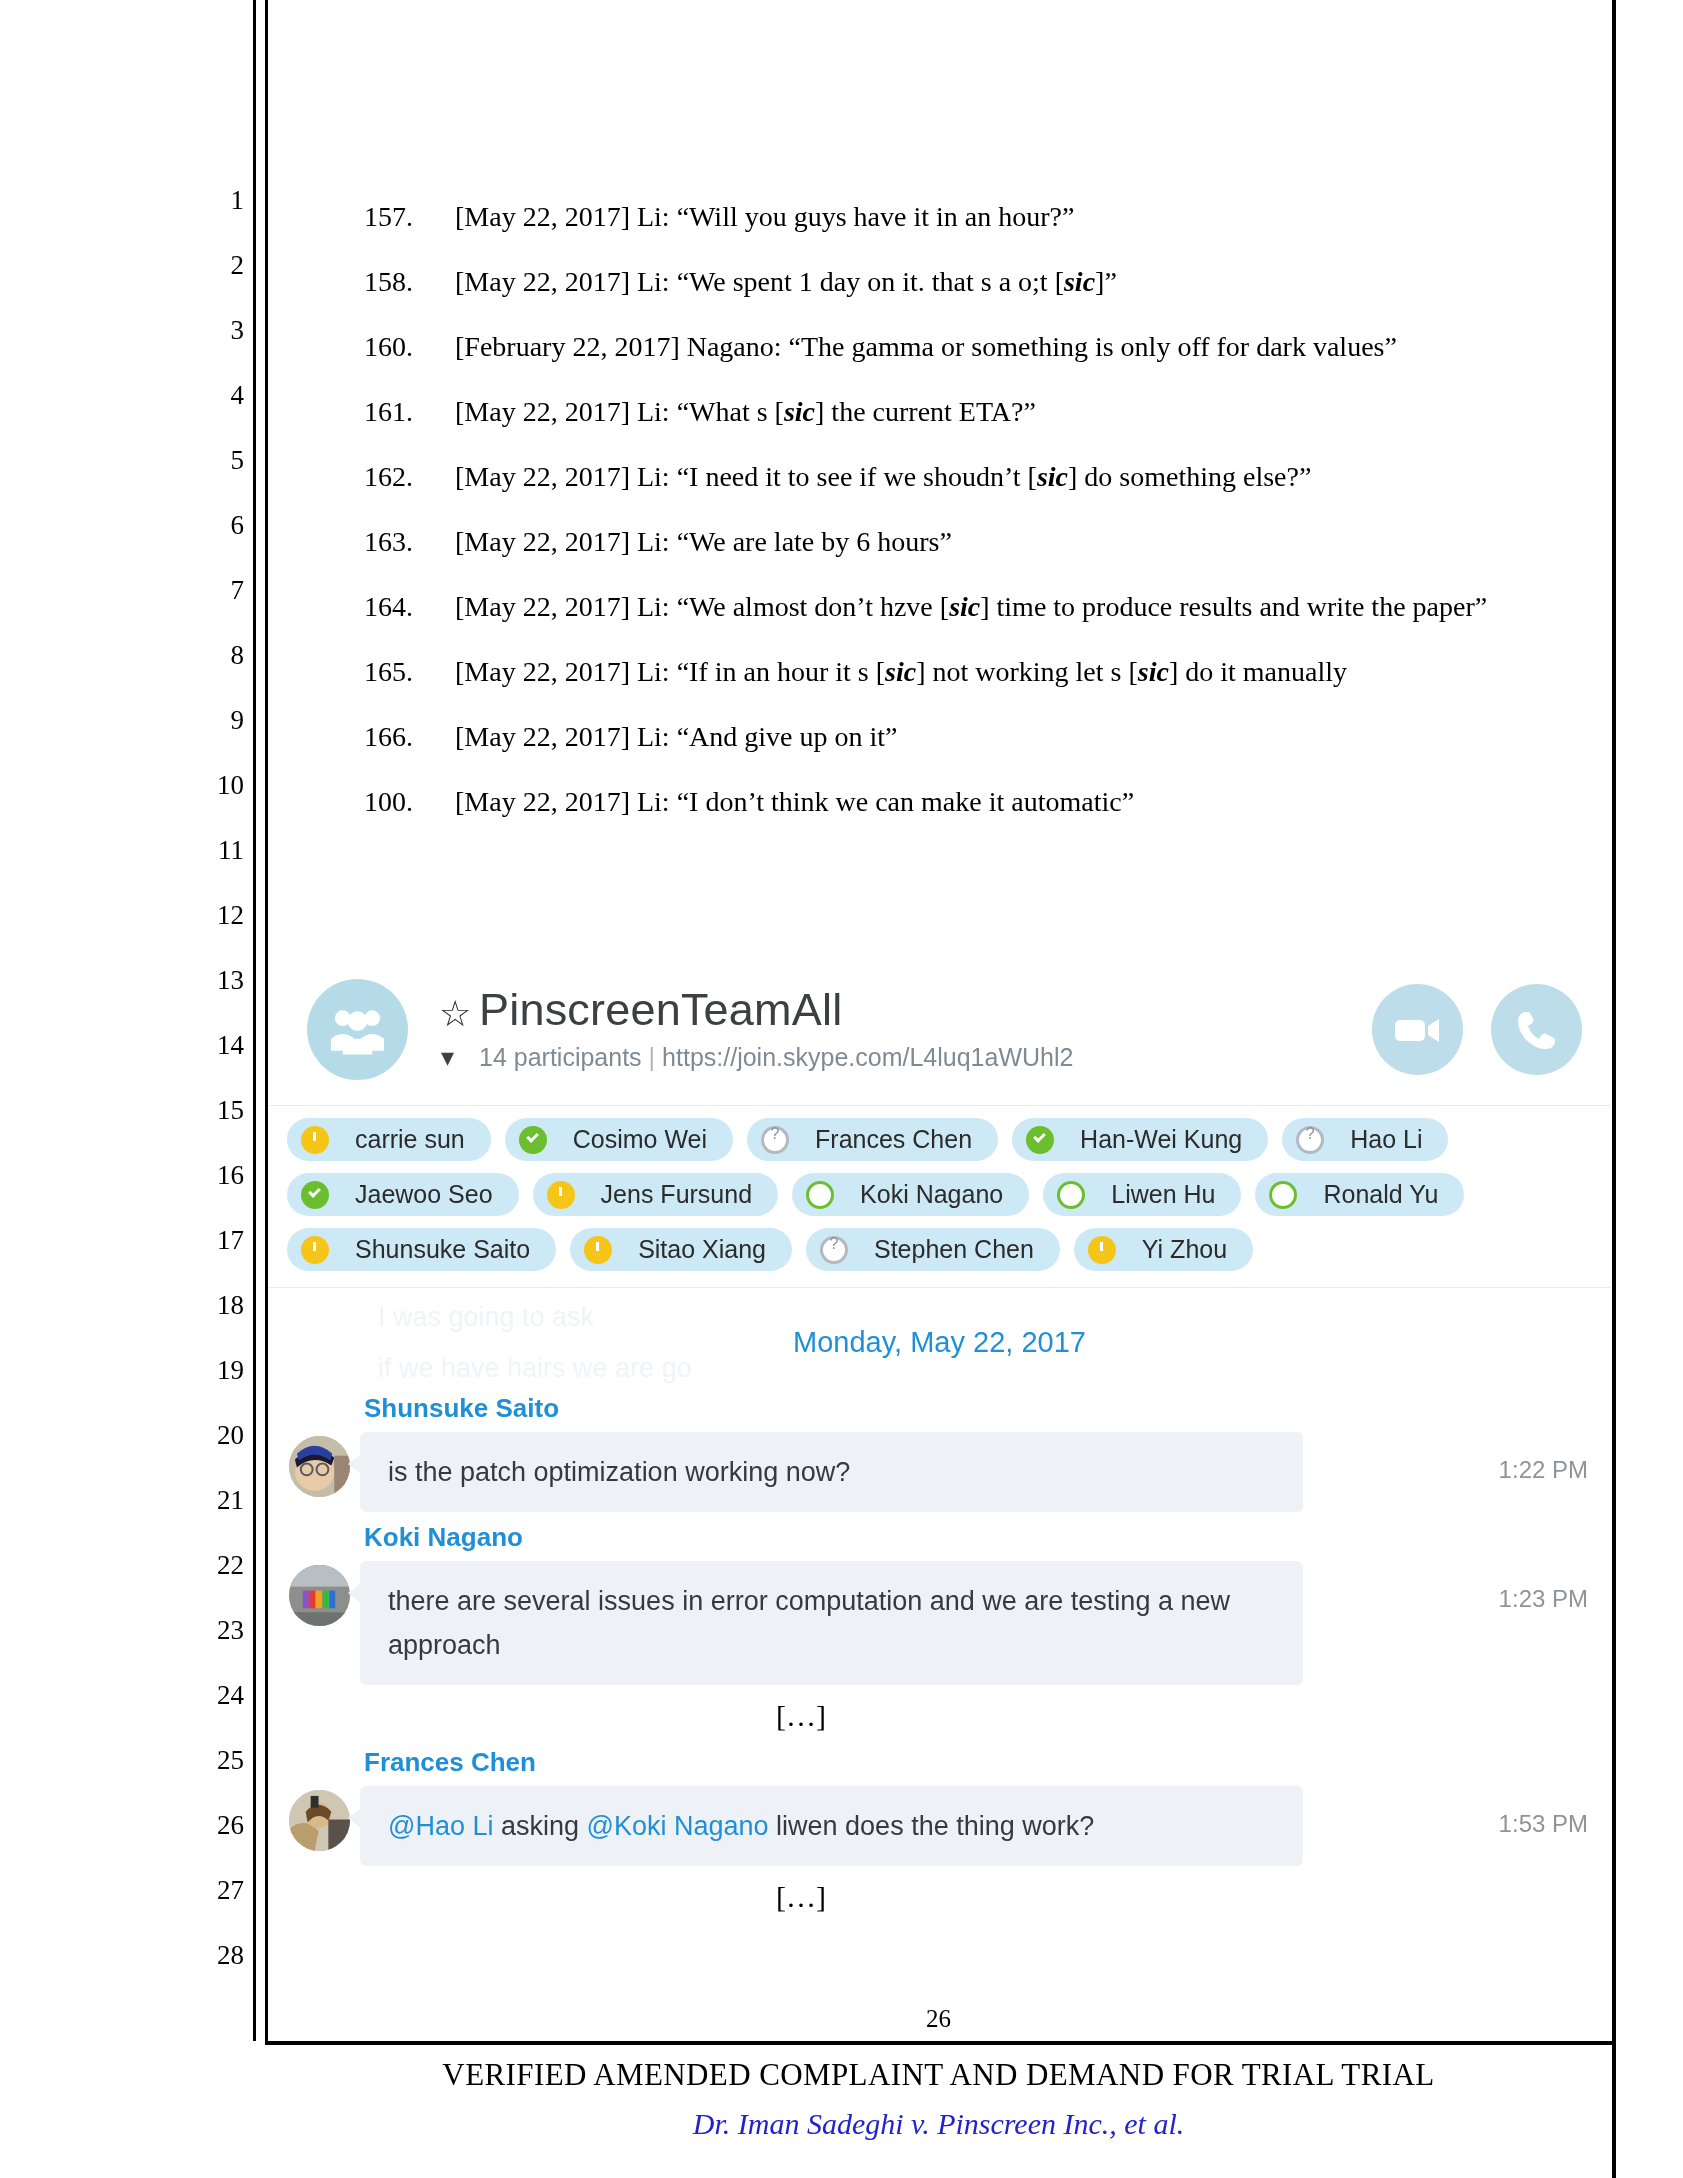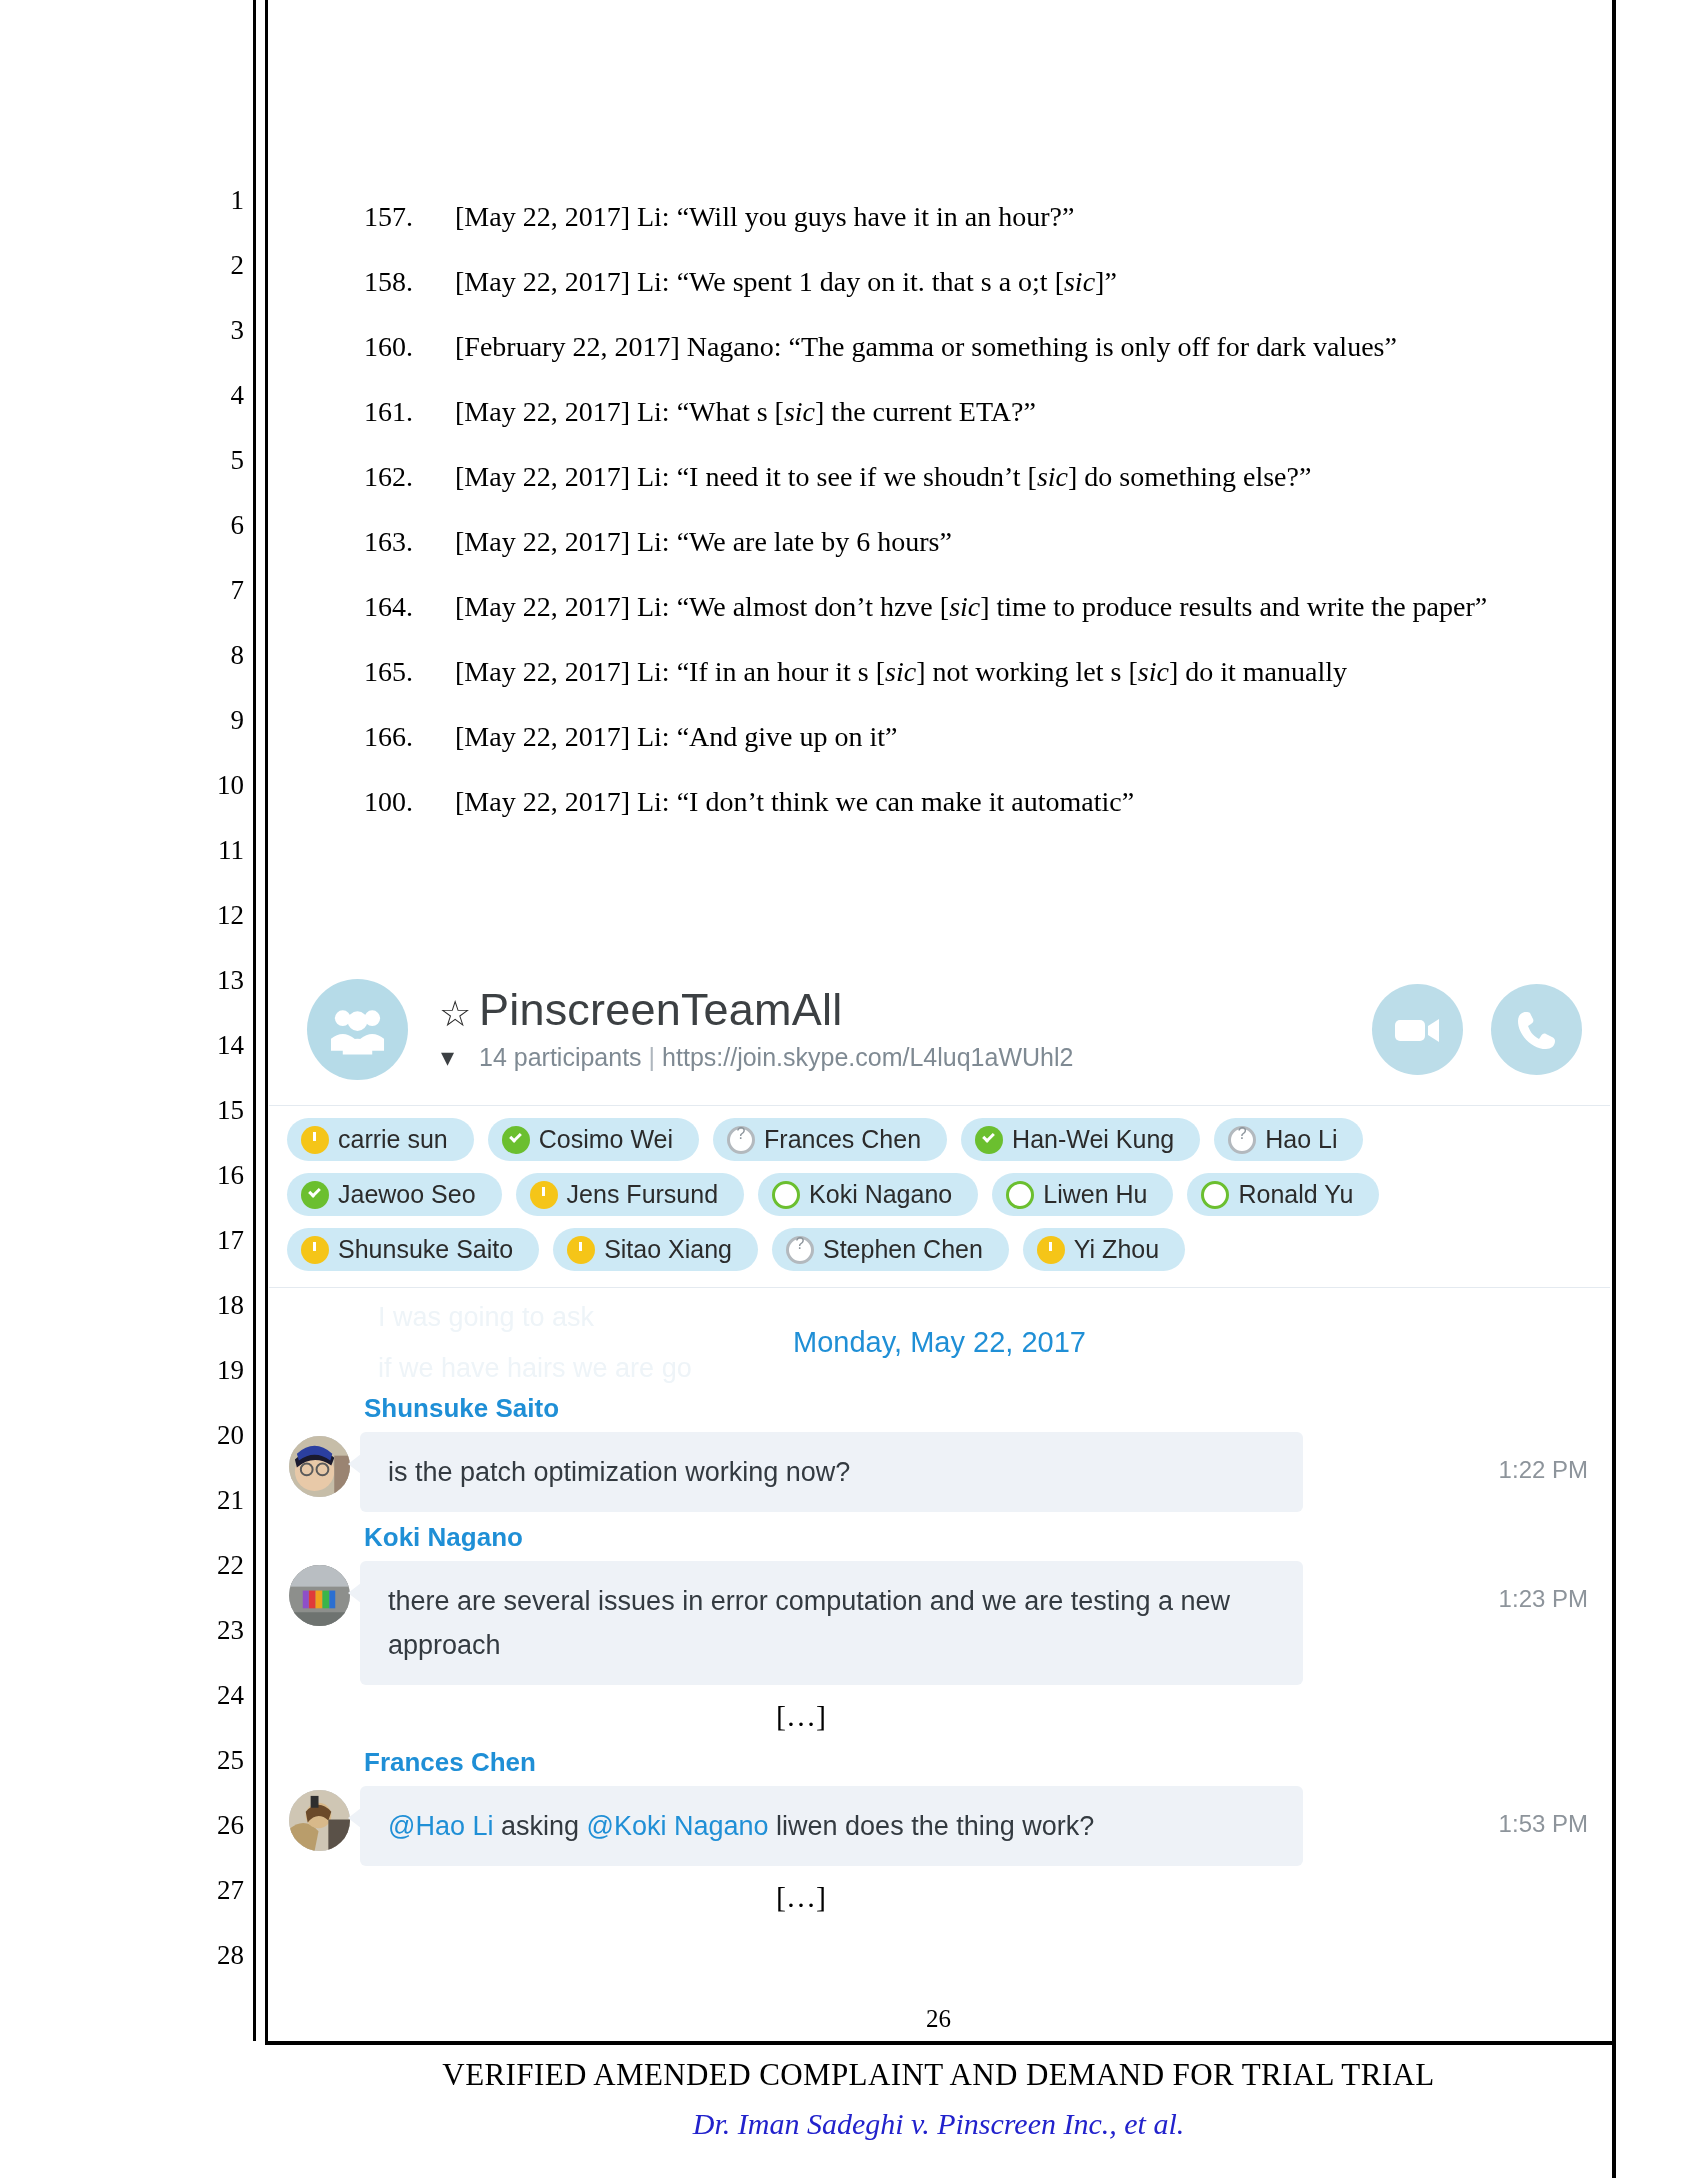--- a/index.html
+++ b/index.html
@@ -75,21 +75,21 @@
     margin: 0;
     text-align: justify;
     text-justify: inter-word;
   }
   .para .num {
     display: inline-block;
     width: 91px;
     text-indent: 0;
   }
   .para.last-no-justify { text-align: left; }
-  .sic { font-style: italic; }
+  .sic { font-style: italic; font-weight: bold; }
 
   
   #skype {
     position: absolute;
     left: 269px;
     top: 958px;
     width: 1341px;
     height: 1020px;
     background: #ffffff;
     overflow: hidden;
@@ -164,21 +164,21 @@
   .chip-row {
     display: flex;
     gap: 14px;
     margin-bottom: 12px;
     flex-wrap: nowrap;
   }
   .chip-row:last-child { margin-bottom: 2px; }
   .chip {
     display: inline-flex;
     align-items: center;
-    gap: 9px;
+    gap: 26px;
     background: #cde9f5;
     border-radius: 24px;
     padding: 7px 26px 7px 14px;
     font-family: "Liberation Sans", sans-serif;
     font-size: 25px;
     color: #2b2b2b;
     white-space: nowrap;
   }
   .status {
     width: 28px; height: 28px;

